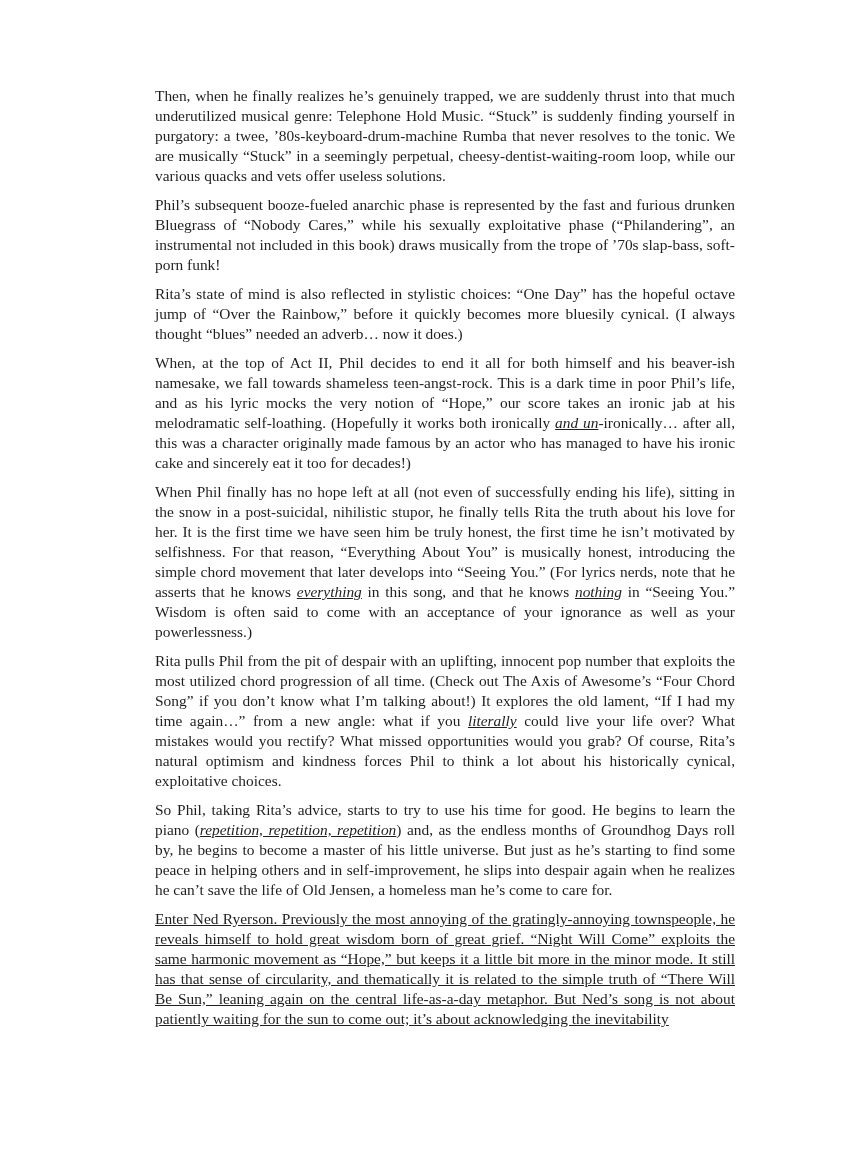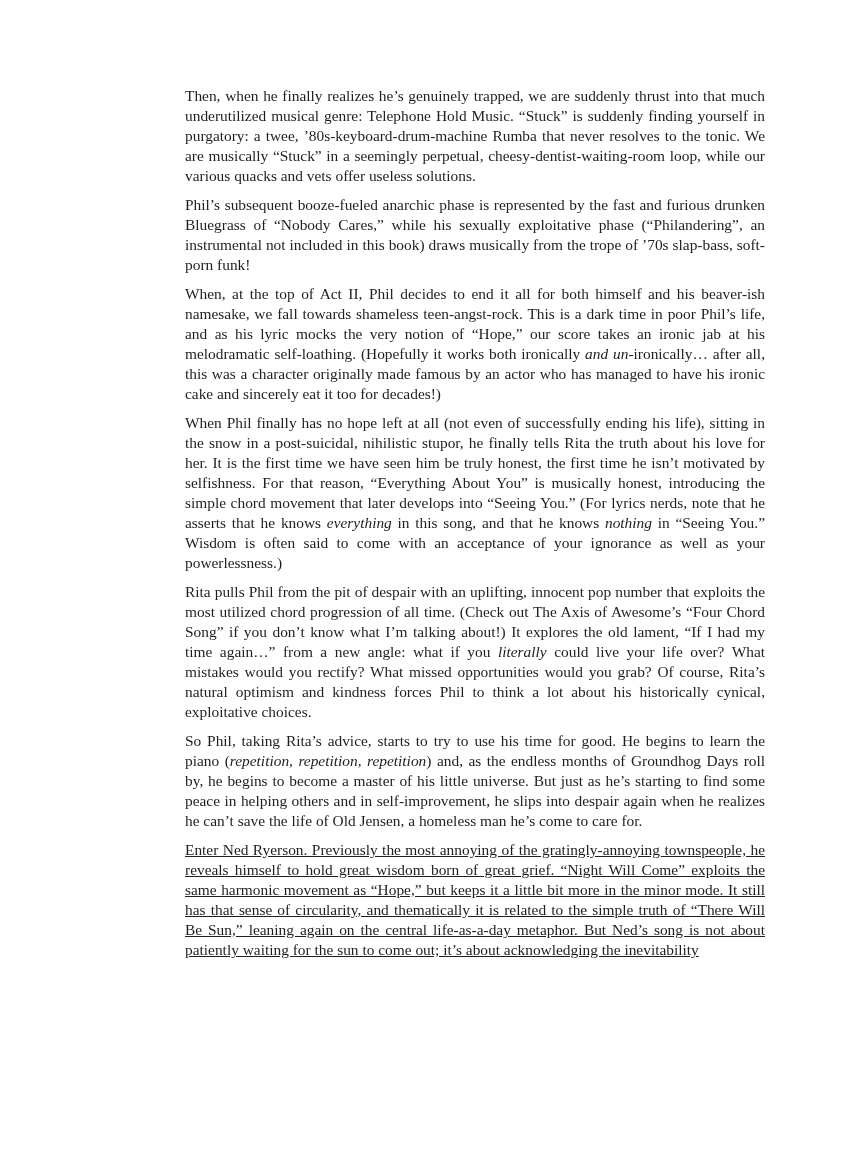--- a/index.html
+++ b/index.html
@@ -14,39 +14,39 @@
     width: 864px;
     height: 1152px;
     background: #ffffff;
     overflow: hidden;
   }
   .text-column {
     position: absolute;
     left: 155px;
     top: 86px;
     width: 580px;
-    margin-left: 30px;
   }
   .para {
     margin: 0 0 9px 0;
     font-size: 15.4px;
     line-height: 20px;
     color: #1e1e1e;
     text-align: justify;
     letter-spacing: 0;
   }
   .para:last-child { margin-bottom: 0; text-decoration: underline; }
-  .em { font-style: italic; }
+  .em { font-style: italic; text-decoration: underline; }
 </style>
 </head>
 <body>
 
 <div class="page">
   <div class="text-column" id="text-column">
       <p class="para"><span class="">Then, when he finally realizes he’s genuinely trapped, we are suddenly thrust into that much underutilized musical genre: Telephone Hold Music. “Stuck” is suddenly finding yourself in purgatory: a twee, ’80s-keyboard-drum-machine Rumba that never resolves to the tonic. We are musically “Stuck” in a seemingly perpetual, cheesy-dentist-waiting-room loop, while our various quacks and vets offer useless solutions.</span></p>
       <p class="para"><span class="">Phil’s subsequent booze-fueled anarchic phase is represented by the fast and furious drunken Bluegrass of “Nobody Cares,” while his sexually exploitative phase (“Philandering”, an instrumental not included in this book) draws musically from the trope of ’70s slap-bass, soft-porn funk!</span></p>
+      <p class="para"><span class="">Rita’s state of mind is also reflected in stylistic choices: “One Day” has the hopeful octave jump of “Over the Rainbow,” before it quickly becomes more bluesily cynical. (I always thought “blues” needed an adverb… now it does.)</span></p>
       <p class="para"><span class="">When, at the top of Act II, Phil decides to end it all for both himself and his beaver-ish namesake, we fall towards shameless teen-angst-rock. This is a dark time in poor Phil’s life, and as his lyric mocks the very notion of “Hope,” our score takes an ironic jab at his melodramatic self-loathing. (Hopefully it works both ironically </span><span class="em">and un</span><span class="">-ironically… after all, this was a character originally made famous by an actor who has managed to have his ironic cake and sincerely eat it too for decades!)</span></p>
       <p class="para"><span class="">When Phil finally has no hope left at all (not even of successfully ending his life), sitting in the snow in a post-suicidal, nihilistic stupor, he finally tells Rita the truth about his love for her. It is the first time we have seen him be truly honest, the first time he isn’t motivated by selfishness. For that reason, “Everything About You” is musically honest, introducing the simple chord movement that later develops into “Seeing You.” (For lyrics nerds, note that he asserts that he knows </span><span class="em">everything</span><span class=""> in this song, and that he knows </span><span class="em">nothing</span><span class=""> in “Seeing You.” Wisdom is often said to come with an acceptance of your ignorance as well as your powerlessness.)</span></p>
       <p class="para"><span class="">Rita pulls Phil from the pit of despair with an uplifting, innocent pop number that exploits the most utilized chord progression of all time. (Check out The Axis of Awesome’s “Four Chord Song” if you don’t know what I’m talking about!) It explores the old lament, “If I had my time again…” from a new angle: what if you </span><span class="em">literally</span><span class=""> could live your life over? What mistakes would you rectify? What missed opportunities would you grab? Of course, Rita’s natural optimism and kindness forces Phil to think a lot about his historically cynical, exploitative choices.</span></p>
       <p class="para"><span class="">So Phil, taking Rita’s advice, starts to try to use his time for good. He begins to learn the piano (</span><span class="em">repetition, repetition, repetition</span><span class="">) and, as the endless months of Groundhog Days roll by, he begins to become a master of his little universe. But just as he’s starting to find some peace in helping others and in self-improvement, he slips into despair again when he realizes he can’t save the life of Old Jensen, a homeless man he’s come to care for.</span></p>
       <p class="para"><span class="">Enter Ned Ryerson. Previously the most annoying of the gratingly-annoying townspeople, he reveals himself to hold great wisdom born of great grief. “Night Will Come” exploits the same harmonic movement as “Hope,” but keeps it a little bit more in the minor mode. It still has that sense of circularity, and thematically it is related to the simple truth of “There Will Be Sun,” leaning again on the central life-as-a-day metaphor. But Ned’s song is not about patiently waiting for the sun to come out; it’s about acknowledging the inevitability</span></p>
     </div>
 </div>
 
 </body></html>

